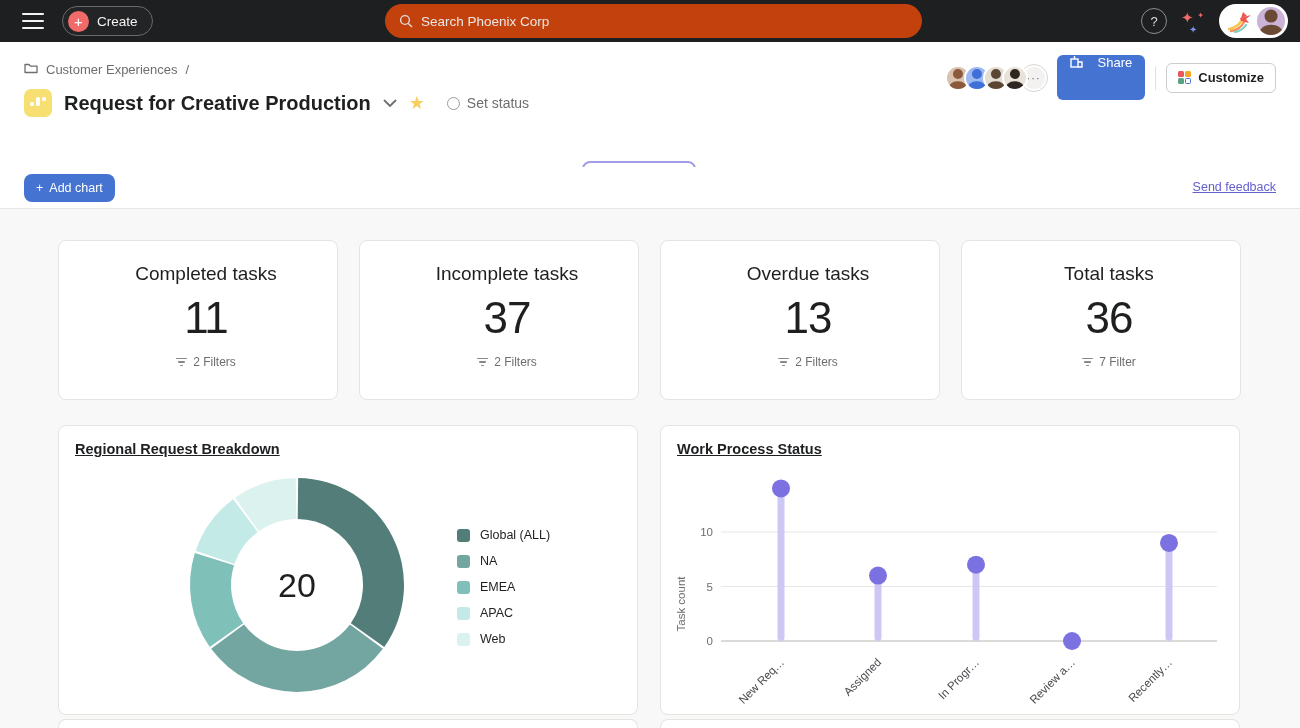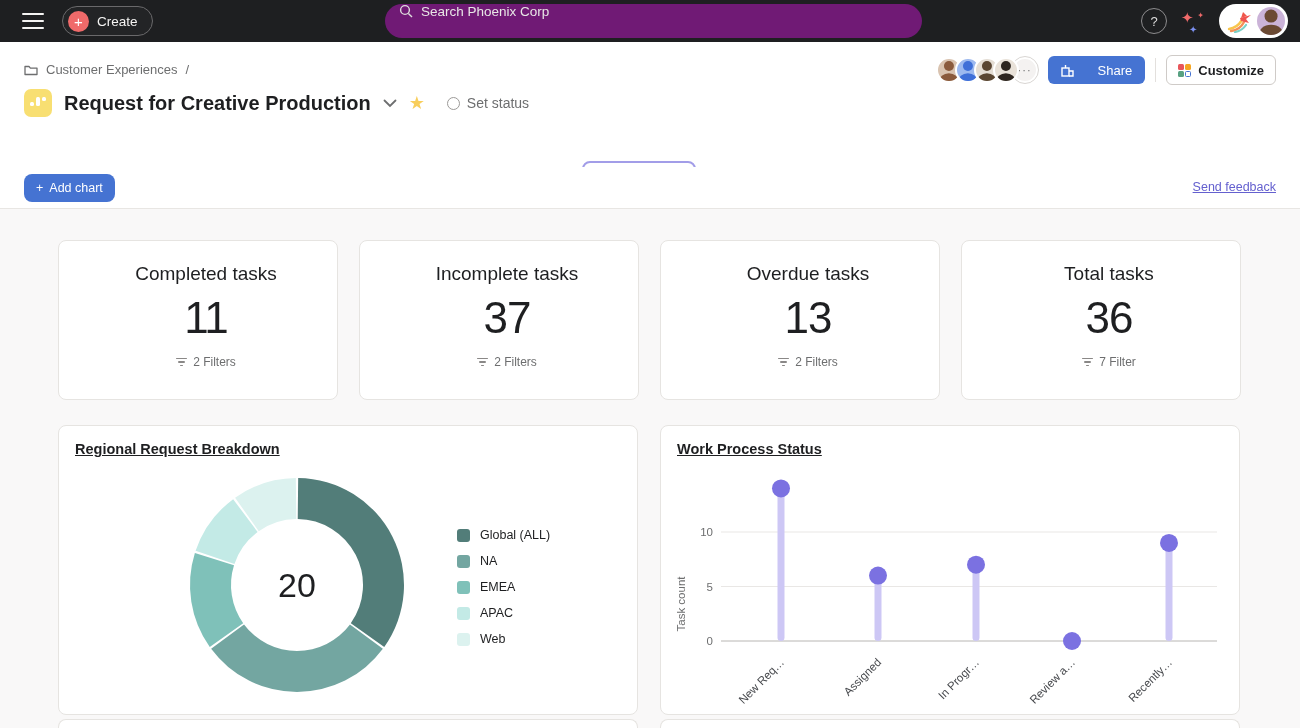--- a/index.html
+++ b/index.html
@@ -13,21 +13,21 @@
   .hamburger { width:22px; height:16px; margin-left:22px; display:flex;
     flex-direction:column; justify-content:space-between; cursor:pointer; }
   .hamburger span { height:2px; border-radius:1px; background:#f5f4f3; }
   .create-btn { display:flex; align-items:center; gap:8px; margin-left:18px;
     height:30px; padding:0 14px 0 5px; border:1px solid #6a696b; border-radius:16px;
     background:#232426; color:#f5f4f3; font-size:13.5px; cursor:pointer; }
   .create-plus { width:21px; height:21px; border-radius:50%; background:#f06a6a;
     color:#fff; display:flex; align-items:center; justify-content:center;
     font-size:15px; line-height:1; }
   .searchbar { position:absolute; left:385px; top:4px; width:537px; height:34px;
-    border-radius:17px; background:#701a75; display:flex; align-items:flex-start;
+    border-radius:17px; background:#c2410c; display:flex; align-items:center;
     padding:0 14px; gap:8px; cursor:text; }
   .searchbar svg { flex:0 0 auto; }
   .search-text { color:#e8e7e6; font-size:13.5px; }
   .topbar-right { position:absolute; right:12px; top:0; height:42px;
     display:flex; align-items:center; gap:14px; }
   .help-btn { width:26px; height:26px; border-radius:50%; border:1px solid #8d8c8e;
     color:#dddcdc; font-size:13px; display:flex; align-items:center;
     justify-content:center; cursor:pointer; background:transparent; }
   .sparkles { position:relative; width:24px; height:24px; cursor:pointer; }
   .sparkles .s1 { position:absolute; left:0; top:0; color:#f06a6a; font-size:15px; }
@@ -44,33 +44,33 @@
     width:46%; height:46%; transform:translate(-50%,-50%); border-radius:50%;
     background:var(--fg); }
   .avatar-sil::after { content:""; position:absolute; left:50%; top:105%;
     width:92%; height:80%; transform:translate(-50%,-50%); border-radius:50%;
     background:var(--fg); }
 
   
   .header { position:absolute; left:0; top:42px; width:100%; height:167px;
     background:#fff; }
   .crumb-row { position:absolute; left:24px; top:20px; display:flex;
-    align-items:center; gap:8px; color:#6d6e6f; font-size:13px; }
+    align-items:flex-start; gap:8px; color:#6d6e6f; font-size:13px; }
   .crumb-link { cursor:pointer; }
   .header-right { position:absolute; right:24px; top:13px; display:flex;
     align-items:center; gap:10px; }
   .avatar-stack { display:flex; align-items:center; }
   .avatar-stack .avatar-sil, .avatar-stack .more-circle { width:26px; height:26px;
     border:2px solid #fff; margin-left:-7px; cursor:pointer; }
   .avatar-stack .avatar-sil:first-child { margin-left:0; }
   .more-circle { border-radius:50%; background:#f4f2f1; outline:1px solid #d9d6d3;
     color:#6d6e6f; font-size:11px; letter-spacing:1px; display:flex;
     align-items:center; justify-content:center; }
-  .share-btn { height:28px; border:none; border-radius:6px; background:#4573d2;
-    color:#fff; font-size:13px; display:flex; align-items:center; gap:24px;
+  .share-btn { height:45px; border:none; border-radius:6px; background:#4573d2;
+    color:#fff; font-size:13px; display:flex; align-items:flex-start; gap:15px;
     padding:0 13px; cursor:pointer; }
   .vdiv { width:1px; height:24px; background:#e3e0dd; }
   .customize-btn { height:30px; border:1px solid #cfcbc8; border-radius:6px;
     background:#fff; color:#1e1f21; font-size:13px; font-weight:600;
     display:flex; align-items:center; gap:7px; padding:0 11px; cursor:pointer; }
   .cust-grid { width:13px; height:13px; display:grid;
     grid-template-columns:6px 6px; grid-template-rows:6px 6px; gap:1px; }
   .cust-grid i { border-radius:1.5px; }
 
   .title-row { position:absolute; left:24px; top:47px; display:flex;

